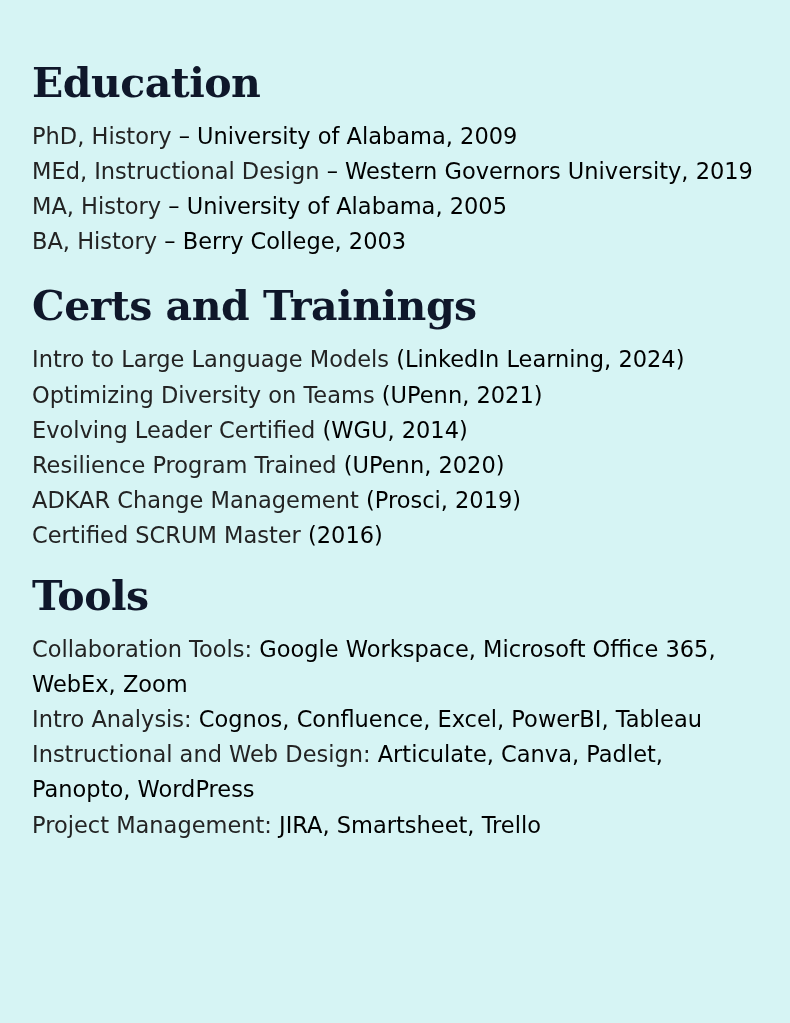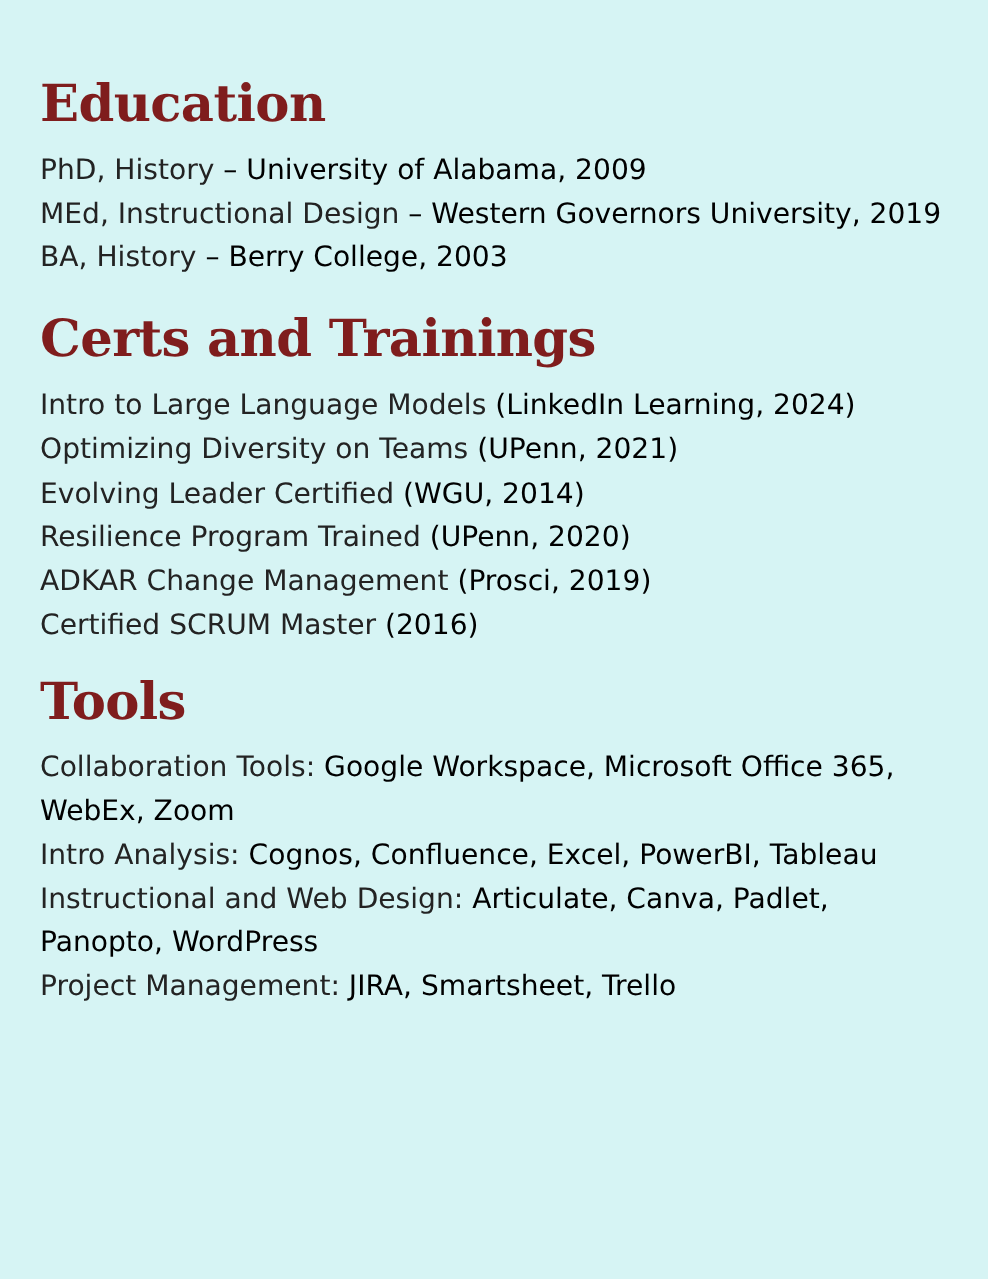--- a/index.html
+++ b/index.html
@@ -21,21 +21,21 @@
     box-sizing: border-box;
     padding: 62px 34px 20px 32px;
   }
   .section {
     margin-bottom: 4px;
   }
   .section-title {
     font-family: "DejaVu Serif", serif;
     font-weight: bold;
     font-size: 41px;
-    color: #7f1d1d;
+    color: #0f172a;
     letter-spacing: -0.5px;
     margin: 0 0 14px 0;
     line-height: 1.05;
   }
   .entries {
     font-size: 22.5px;
     line-height: 1.56;
     color: #2f2f2f;
   }
   .entry {
@@ -59,20 +59,23 @@
 <div class="page">
 
   <section class="section edu-block">
     <h2 class="section-title">Education</h2>
     <div class="entries">
       <p class="entry">
         <span class="lbl">PhD, History</span><span class="rest"> – University of Alabama, 2009</span>
       </p>
       <p class="entry">
         <span class="lbl">MEd, Instructional Design</span><span class="rest"> – Western Governors University, 2019</span>
+      </p>
+      <p class="entry">
+        <span class="lbl">MA, History</span><span class="rest"> – University of Alabama, 2005</span>
       </p>
       <p class="entry">
         <span class="lbl">BA, History</span><span class="rest"> – Berry College, 2003</span>
       </p>
     </div>
   </section>
 
   <section class="section cert-block">
     <h2 class="section-title">Certs and Trainings</h2>
     <div class="entries">

